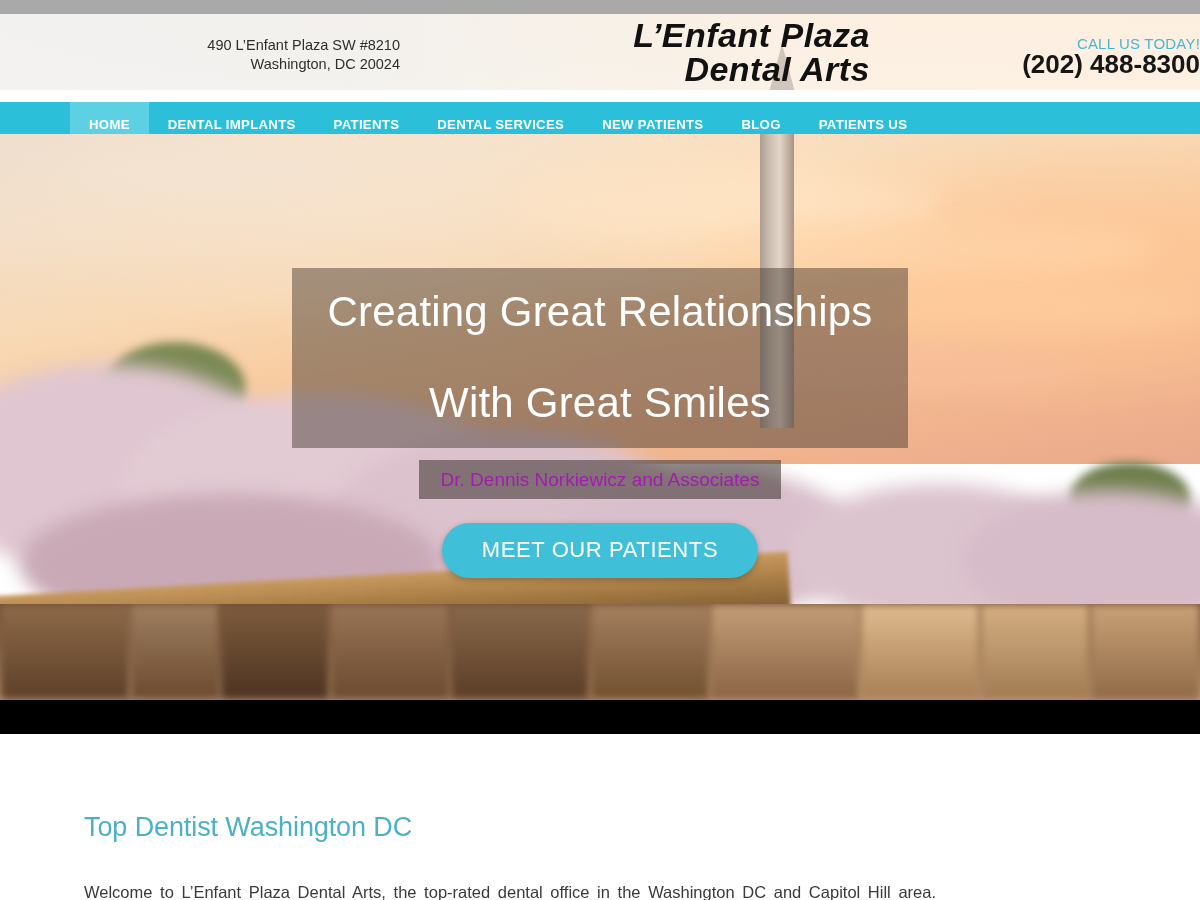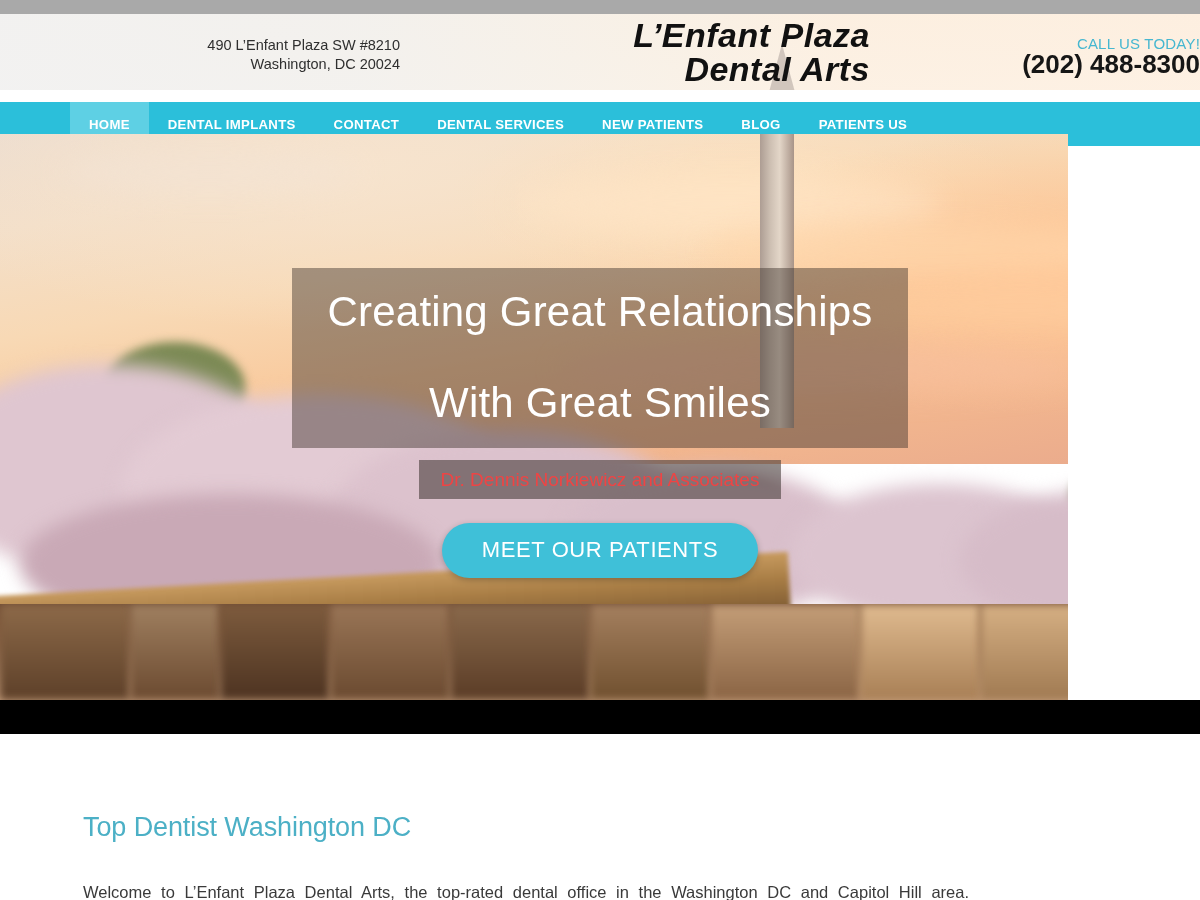--- a/index.html
+++ b/index.html
@@ -106,21 +106,21 @@
     font-weight: 600;
     letter-spacing: .3px;
     white-space: nowrap;
     cursor: pointer;
   }
   .nav-item.active { background: #5ed0e4; }
 
   
   .hero {
     position: absolute; top: 134px; left: 0;
-    width: 1068px; height: 566px;
+    width: 1200px; height: 566px;
     overflow: hidden;
   }
   .sky {
     position: absolute; left: 0; top: 0;
     width: 1200px; height: 330px;
     background:
       radial-gradient(ellipse 520px 200px at 88% 42%, rgba(255,198,150,.95) 0%, rgba(255,208,162,0) 72%),
       radial-gradient(ellipse 420px 150px at 62% 20%, rgba(255,226,190,.85) 0%, rgba(255,226,190,0) 70%),
       radial-gradient(ellipse 640px 220px at 30% 10%, rgba(247,228,206,.9) 0%, rgba(247,228,206,0) 75%),
       linear-gradient(170deg, #ecddd0 0%, #f3dfc9 18%, #f8d9b5 38%, #f9c99c 58%, #f4b98f 76%, #e9a98c 100%);
@@ -191,21 +191,21 @@
     font-weight: 400;
     line-height: 55px;
     text-align: center;
     padding: 16px 36px 18px 36px;
     letter-spacing: .2px;
   }
   .headline .hl2 { display: block; margin-top: 36px; }
   .subline {
     margin-top: 12px;
     background: rgba(58,50,45,0.55);
-    color: #ef4444;
+    color: #a21caf;
     font-size: 19px;
     line-height: 23px;
     padding: 8px 22px;
   }
   .cta {
     margin-top: 24px;
     background: #3fc0d8;
     color: #ffffff;
     font-size: 22px;
     letter-spacing: .6px;
@@ -219,24 +219,24 @@
 
   
   .black-bar {
     position: absolute; top: 700px; left: 0;
     width: 1200px; height: 34px;
     background: #000000;
   }
 
   
   .content {
-    position: absolute; top: 734px; left: 16px;
+    position: absolute; top: 734px; left: 0;
     width: 1020px; height: 166px;
     background: #ffffff;
-    padding: 0 67px;
+    padding: 0 84px;
   }
   .content h1 {
     margin-top: 78px;
     font-size: 27px;
     font-weight: 400;
     color: #4cb0c6;
     letter-spacing: -0.1px;
   }
   .content p {
     margin-top: 36px;
@@ -267,21 +267,21 @@
     <div class="contact">
       <div class="call">CALL US TODAY!</div>
       <div class="phone">(202) 488-8300</div>
     </div>
   </div>
 </header>
 
 <nav class="nav" id="main-nav">
     <a class="nav-item active">HOME</a>
     <a class="nav-item">DENTAL IMPLANTS</a>
-    <a class="nav-item">CONTACT</a>
+    <a class="nav-item">PATIENTS</a>
     <a class="nav-item">DENTAL SERVICES</a>
     <a class="nav-item">NEW PATIENTS</a>
     <a class="nav-item">BLOG</a>
     <a class="nav-item">PATIENTS US</a>
   </nav>
 
 <section class="hero">
   <div class="sky">
     <div class="cloud" style="left:520px;top:40px;width:420px;height:60px;background:#ffe6c8;"></div>
     <div class="cloud" style="left:700px;top:90px;width:460px;height:52px;background:#ffd9ae;"></div>

